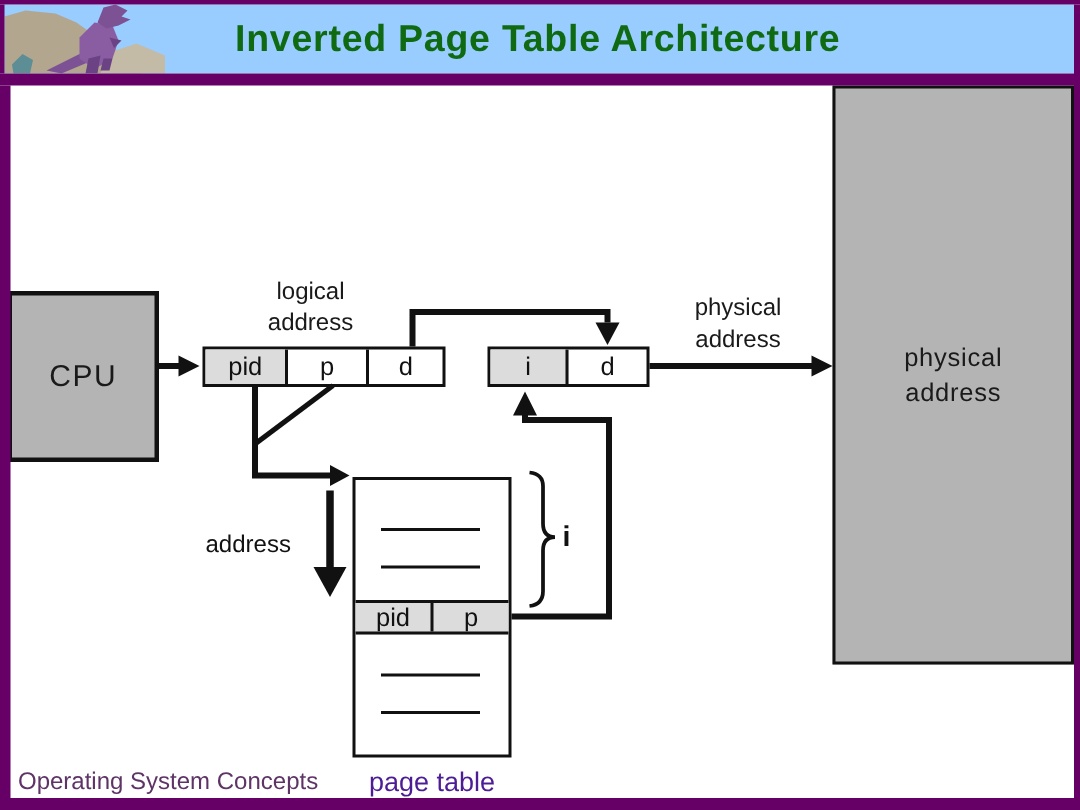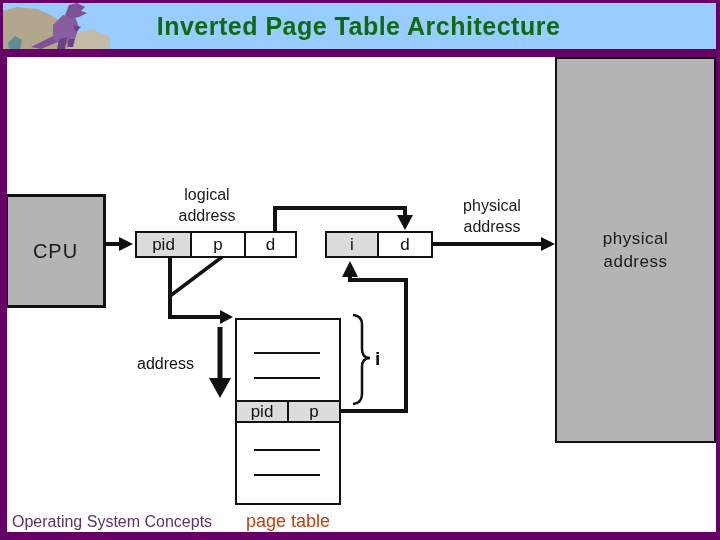--- a/index.html
+++ b/index.html
@@ -38,21 +38,21 @@
   .search-label{left:137px;top:355px;font-size:16px;}
   .pt-box{left:235px;top:318px;width:106px;height:187px;box-sizing:border-box;border:2px solid #111;background:#fff;}
   .dash{position:absolute;left:17px;width:66px;height:0;border-top:2px solid #111;}
   .d1{top:32px;} .d2{top:57px;} .d3{top:129px;} .d4{top:154px;}
   .pt-row{position:absolute;left:0;right:0;top:80px;height:23px;box-sizing:border-box;background:#dcdcdc;
           border-top:2px solid #111;border-bottom:2px solid #111;display:flex;font-size:17px;}
   .pt-row .cell{display:flex;align-items:center;justify-content:center;box-sizing:border-box;}
   .pt-row .c1{width:52px;border-right:2px solid #111;}
   .pt-row .c2{flex:1;}
   .index-label{left:375px;top:348px;font-size:19px;font-weight:bold;}
-  .pt-caption{left:233px;top:511px;width:110px;text-align:center;font-size:18px;color:#c2410c;}
+  .pt-caption{left:233px;top:511px;width:110px;text-align:center;font-size:18px;color:#4c1d95;}
   .footer{left:12px;top:513px;font-size:16px;color:#5e3366;}
   .lines{left:0;top:0;pointer-events:none;}
 </style>
 </head>
 <body>
 
 <div class="slide">
 
   <div class="abs header">
     <h1 class="title">Inverted Page Table Architecture</h1>

